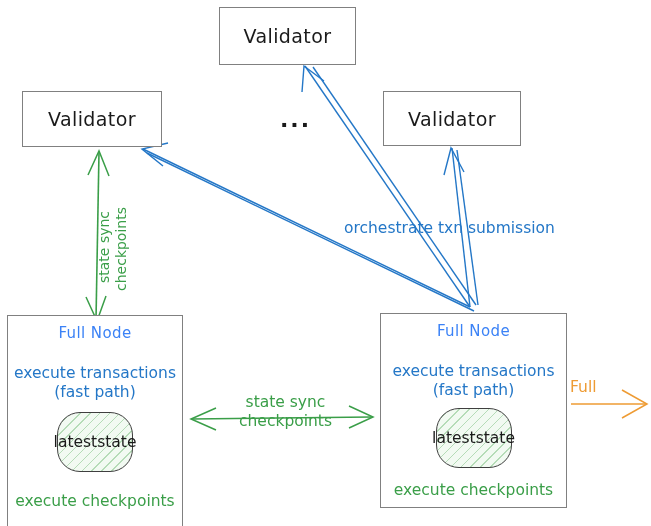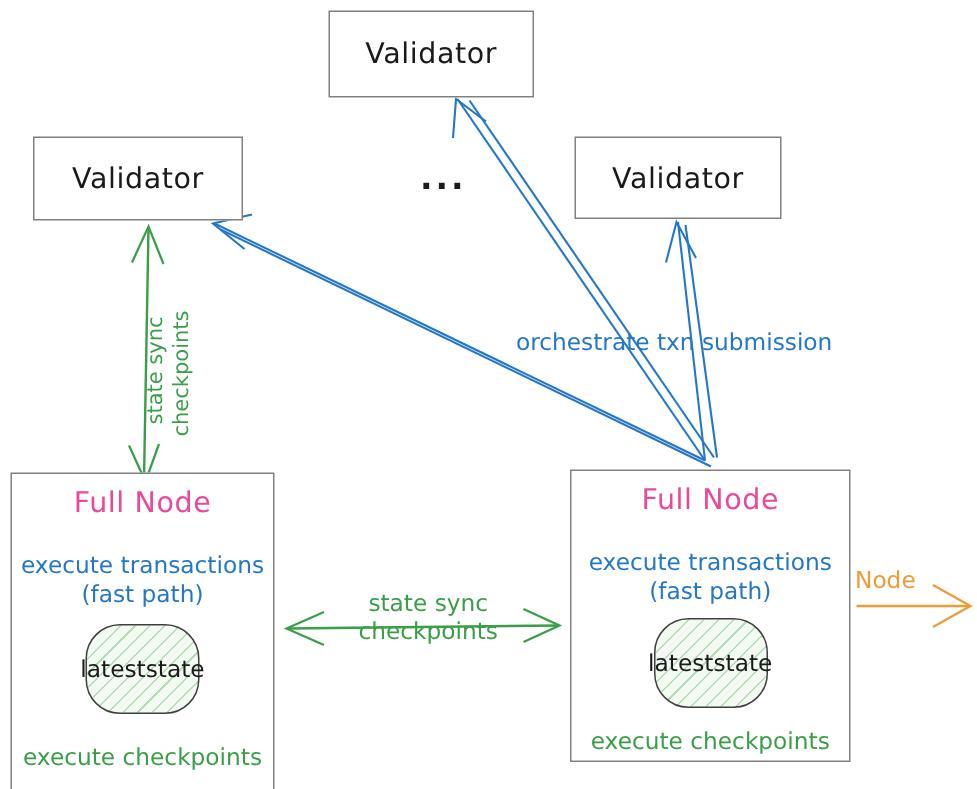--- a/index.html
+++ b/index.html
@@ -38,22 +38,22 @@
     font-size: 19px;
     color: #1a1a1a;
     letter-spacing: 0.4px;
   }
   .fullnode-box {
     display: flex;
     flex-direction: column;
     align-items: center;
   }
   .fullnode-title {
-    font-size: 19px;
-    color: #ec4899;
+    font-size: 15px;
+    color: #3b82f6;
     letter-spacing: 0.4px;
     margin-top: 8px;
   }
   .fullnode-blue {
     font-size: 15.5px;
     color: #2477c7;
     text-align: center;
     line-height: 1.25;
     margin-top: 22px;
   }
@@ -196,15 +196,15 @@
   <div class="edge-label lbl-blue" style="left:344px; top:219px;">orchestrate txn submission</div>
 
   <div class="vert-label" style="left:96px; top:283px;">state sync</div>
   <div class="vert-label" style="left:113px; top:291px;">checkpoints</div>
 
   <div class="edge-label lbl-green" style="left:233px; top:393px; width:105px;">
     <div>state sync</div>
     <div>checkpoints</div>
   </div>
 
-  <div class="edge-label lbl-orange" style="left:570px; top:378px;">Node</div>
+  <div class="edge-label lbl-orange" style="left:570px; top:378px;">Full</div>
 
 </div>
 
 </body></html>

